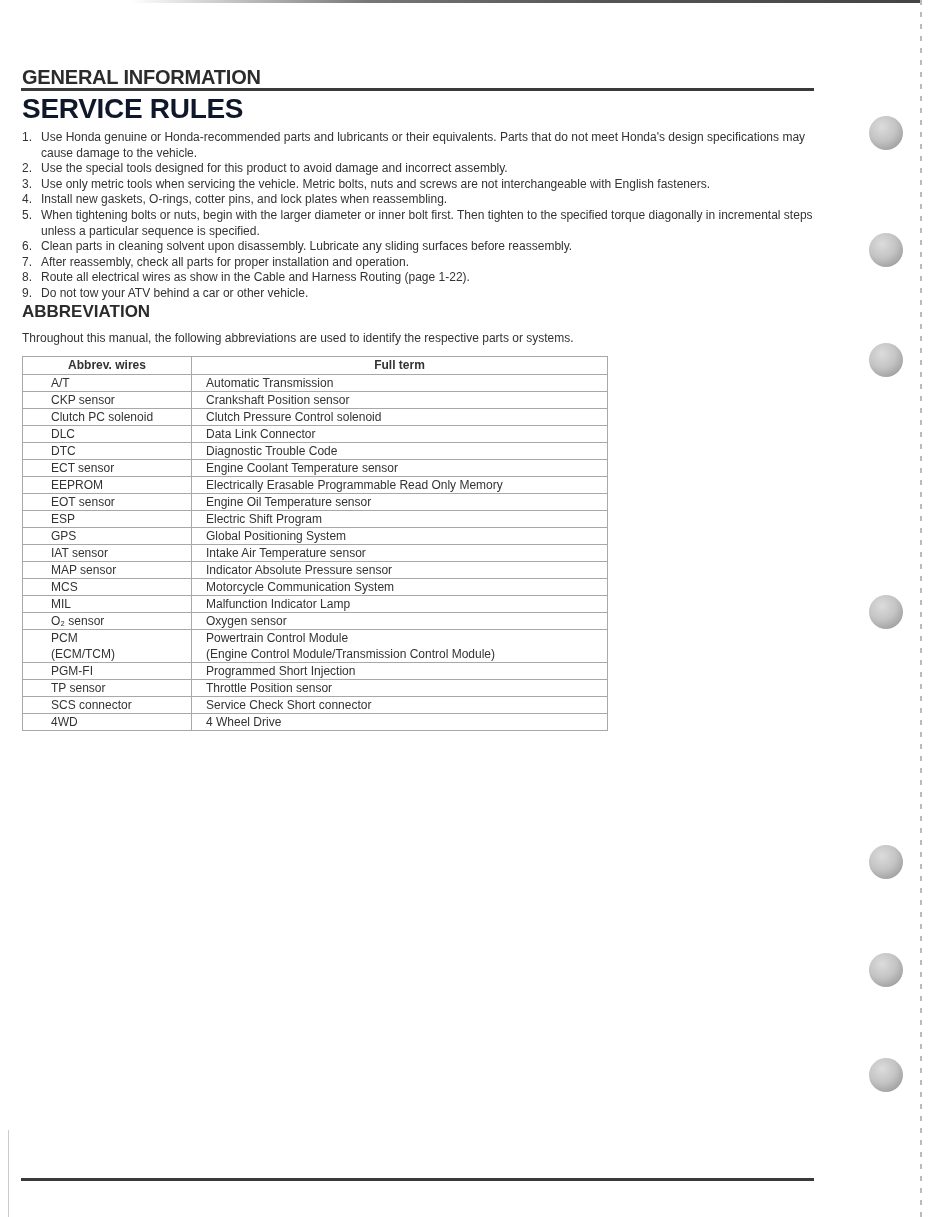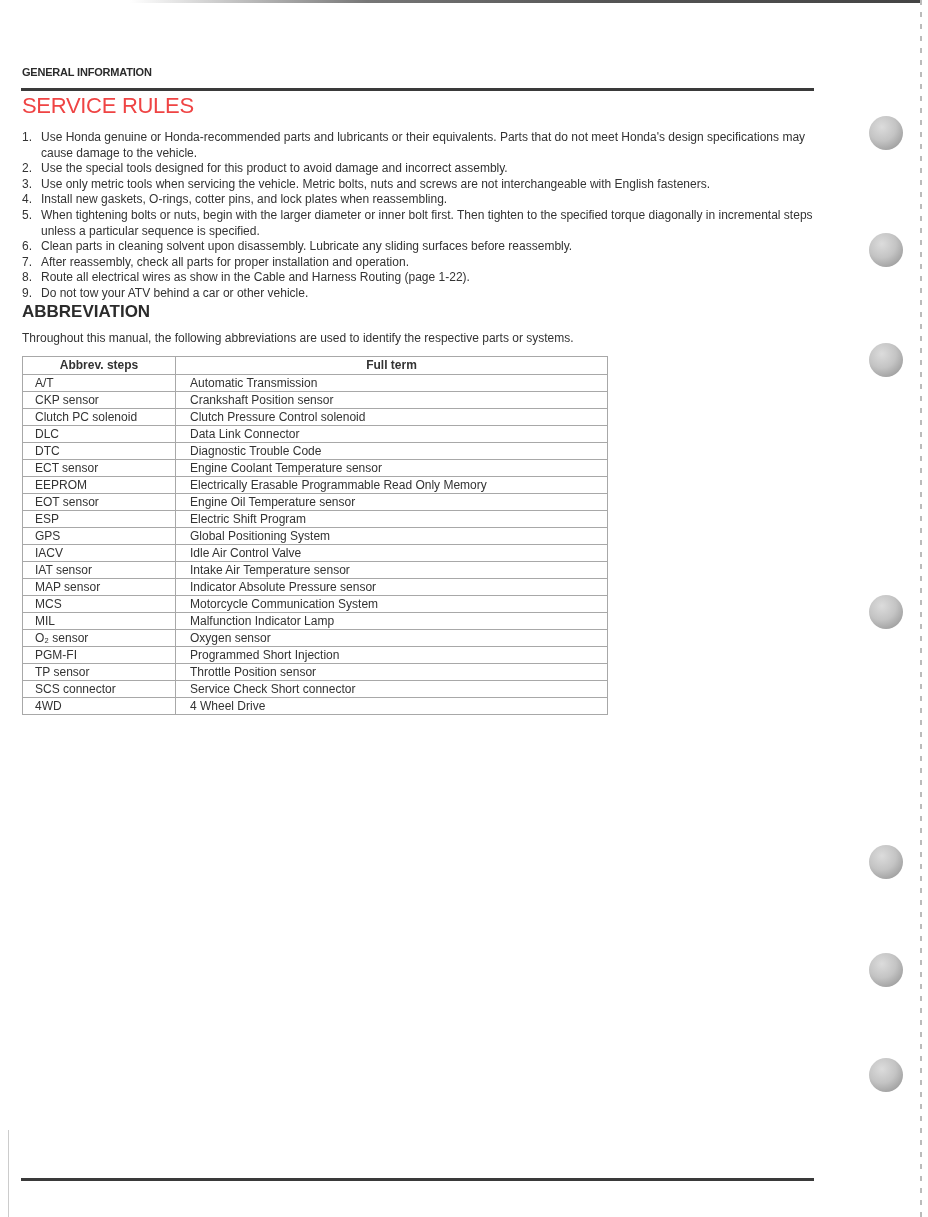--- a/index.html
+++ b/index.html
@@ -14,28 +14,28 @@
   }
   .right-edge {
     position: absolute; left: 920px; top: 0; width: 2px; height: 1217px;
     background: repeating-linear-gradient(to bottom, #bbb 0 5px, transparent 5px 12px);
   }
   .left-edge {
     position: absolute; left: 8px; top: 1130px; width: 1px; height: 87px; background: #ccc;
   }
   .section-label {
     position: absolute; left: 22px; top: 66px;
-    font-size: 11px; font-weight: bold; color: #2b2b2b; letter-spacing: -0.2px;
+    font-size: 20px; font-weight: bold; color: #2b2b2b; letter-spacing: -0.2px;
   }
   .header-rule {
     position: absolute; left: 21px; top: 88px; width: 793px; height: 3px; background: #3a3a3a;
   }
   .page-title {
     position: absolute; left: 22px; top: 93px;
-    font-size: 22px; font-weight: normal; color: #ef4444; letter-spacing: -0.3px;
+    font-size: 28px; font-weight: bold; color: #0f172a; letter-spacing: -0.3px;
   }
   .rules {
     position: absolute; left: 22px; top: 130px; width: 800px;
     margin: 0; padding: 0; list-style: none;
     font-size: 12px; line-height: 15.6px; color: #333;
   }
   .rules li { position: relative; padding-left: 19px; }
   .rules .num { position: absolute; left: 0; top: 0; }
   .subheading {
     position: absolute; left: 22px; top: 302px;
@@ -44,21 +44,21 @@
   .intro {
     position: absolute; left: 22px; top: 331px;
     font-size: 12px; color: #333;
   }
   table.abbr {
     position: absolute; left: 22px; top: 356px;
     width: 586px; border-collapse: collapse;
     font-size: 12px; color: #333;
   }
   table.abbr th, table.abbr td {
-    border: 1px solid #a8a8a8; padding: 0 0 0 12px; height: 16px; line-height: 16px;
+    border: 1px solid #a8a8a8; padding: 0 0 0 28px; height: 16px; line-height: 16px;
     text-align: left; vertical-align: top;
   }
   table.abbr th { text-align: center; font-weight: bold; padding: 0; height: 17px; }
   table.abbr th.c1, table.abbr td.c1 { width: 140px; }
   table.abbr td.c2 { padding-left: 14px; }
   .hole {
     position: absolute; width: 34px; height: 34px; border-radius: 50%;
     background: radial-gradient(circle at 38% 32%, #dcdcdc 0%, #c4c4c4 45%, #9a9a9a 85%, #8a8a8a 100%);
   }
   .footer-rule {
@@ -91,21 +91,21 @@
   <li><span class="num">8.</span><span>Route all electrical wires as show in the Cable and Harness Routing (page 1-22).</span></li>
   <li><span class="num">9.</span><span>Do not tow your ATV behind a car or other vehicle.</span></li>
 </ol>
 
 <div class="subheading">ABBREVIATION</div>
 <div class="intro">Throughout this manual, the following abbreviations are used to identify the respective parts or systems.</div>
 
 <table class="abbr">
   <thead>
     <tr>
-      <th class="c1">Abbrev. steps</th>
+      <th class="c1">Abbrev. wires</th>
       <th>Full term</th>
     </tr>
   </thead>
   <tbody id="abbr-body">
       <tr>
         <td class="c1">
           <div>A/T</div>
         </td>
         <td class="c2">
           <div>Automatic Transmission</div>
@@ -178,28 +178,20 @@
       <tr>
         <td class="c1">
           <div>GPS</div>
         </td>
         <td class="c2">
           <div>Global Positioning System</div>
         </td>
       </tr>
       <tr>
         <td class="c1">
-          <div>IACV</div>
-        </td>
-        <td class="c2">
-          <div>Idle Air Control Valve</div>
-        </td>
-      </tr>
-      <tr>
-        <td class="c1">
           <div>IAT sensor</div>
         </td>
         <td class="c2">
           <div>Intake Air Temperature sensor</div>
         </td>
       </tr>
       <tr>
         <td class="c1">
           <div>MAP sensor</div>
         </td>
@@ -222,20 +214,30 @@
         <td class="c2">
           <div>Malfunction Indicator Lamp</div>
         </td>
       </tr>
       <tr>
         <td class="c1">
           <div>O₂ sensor</div>
         </td>
         <td class="c2">
           <div>Oxygen sensor</div>
+        </td>
+      </tr>
+      <tr>
+        <td class="c1">
+          <div>PCM</div>
+          <div>(ECM/TCM)</div>
+        </td>
+        <td class="c2">
+          <div>Powertrain Control Module</div>
+          <div>(Engine Control Module/Transmission Control Module)</div>
         </td>
       </tr>
       <tr>
         <td class="c1">
           <div>PGM-FI</div>
         </td>
         <td class="c2">
           <div>Programmed Short Injection</div>
         </td>
       </tr>

